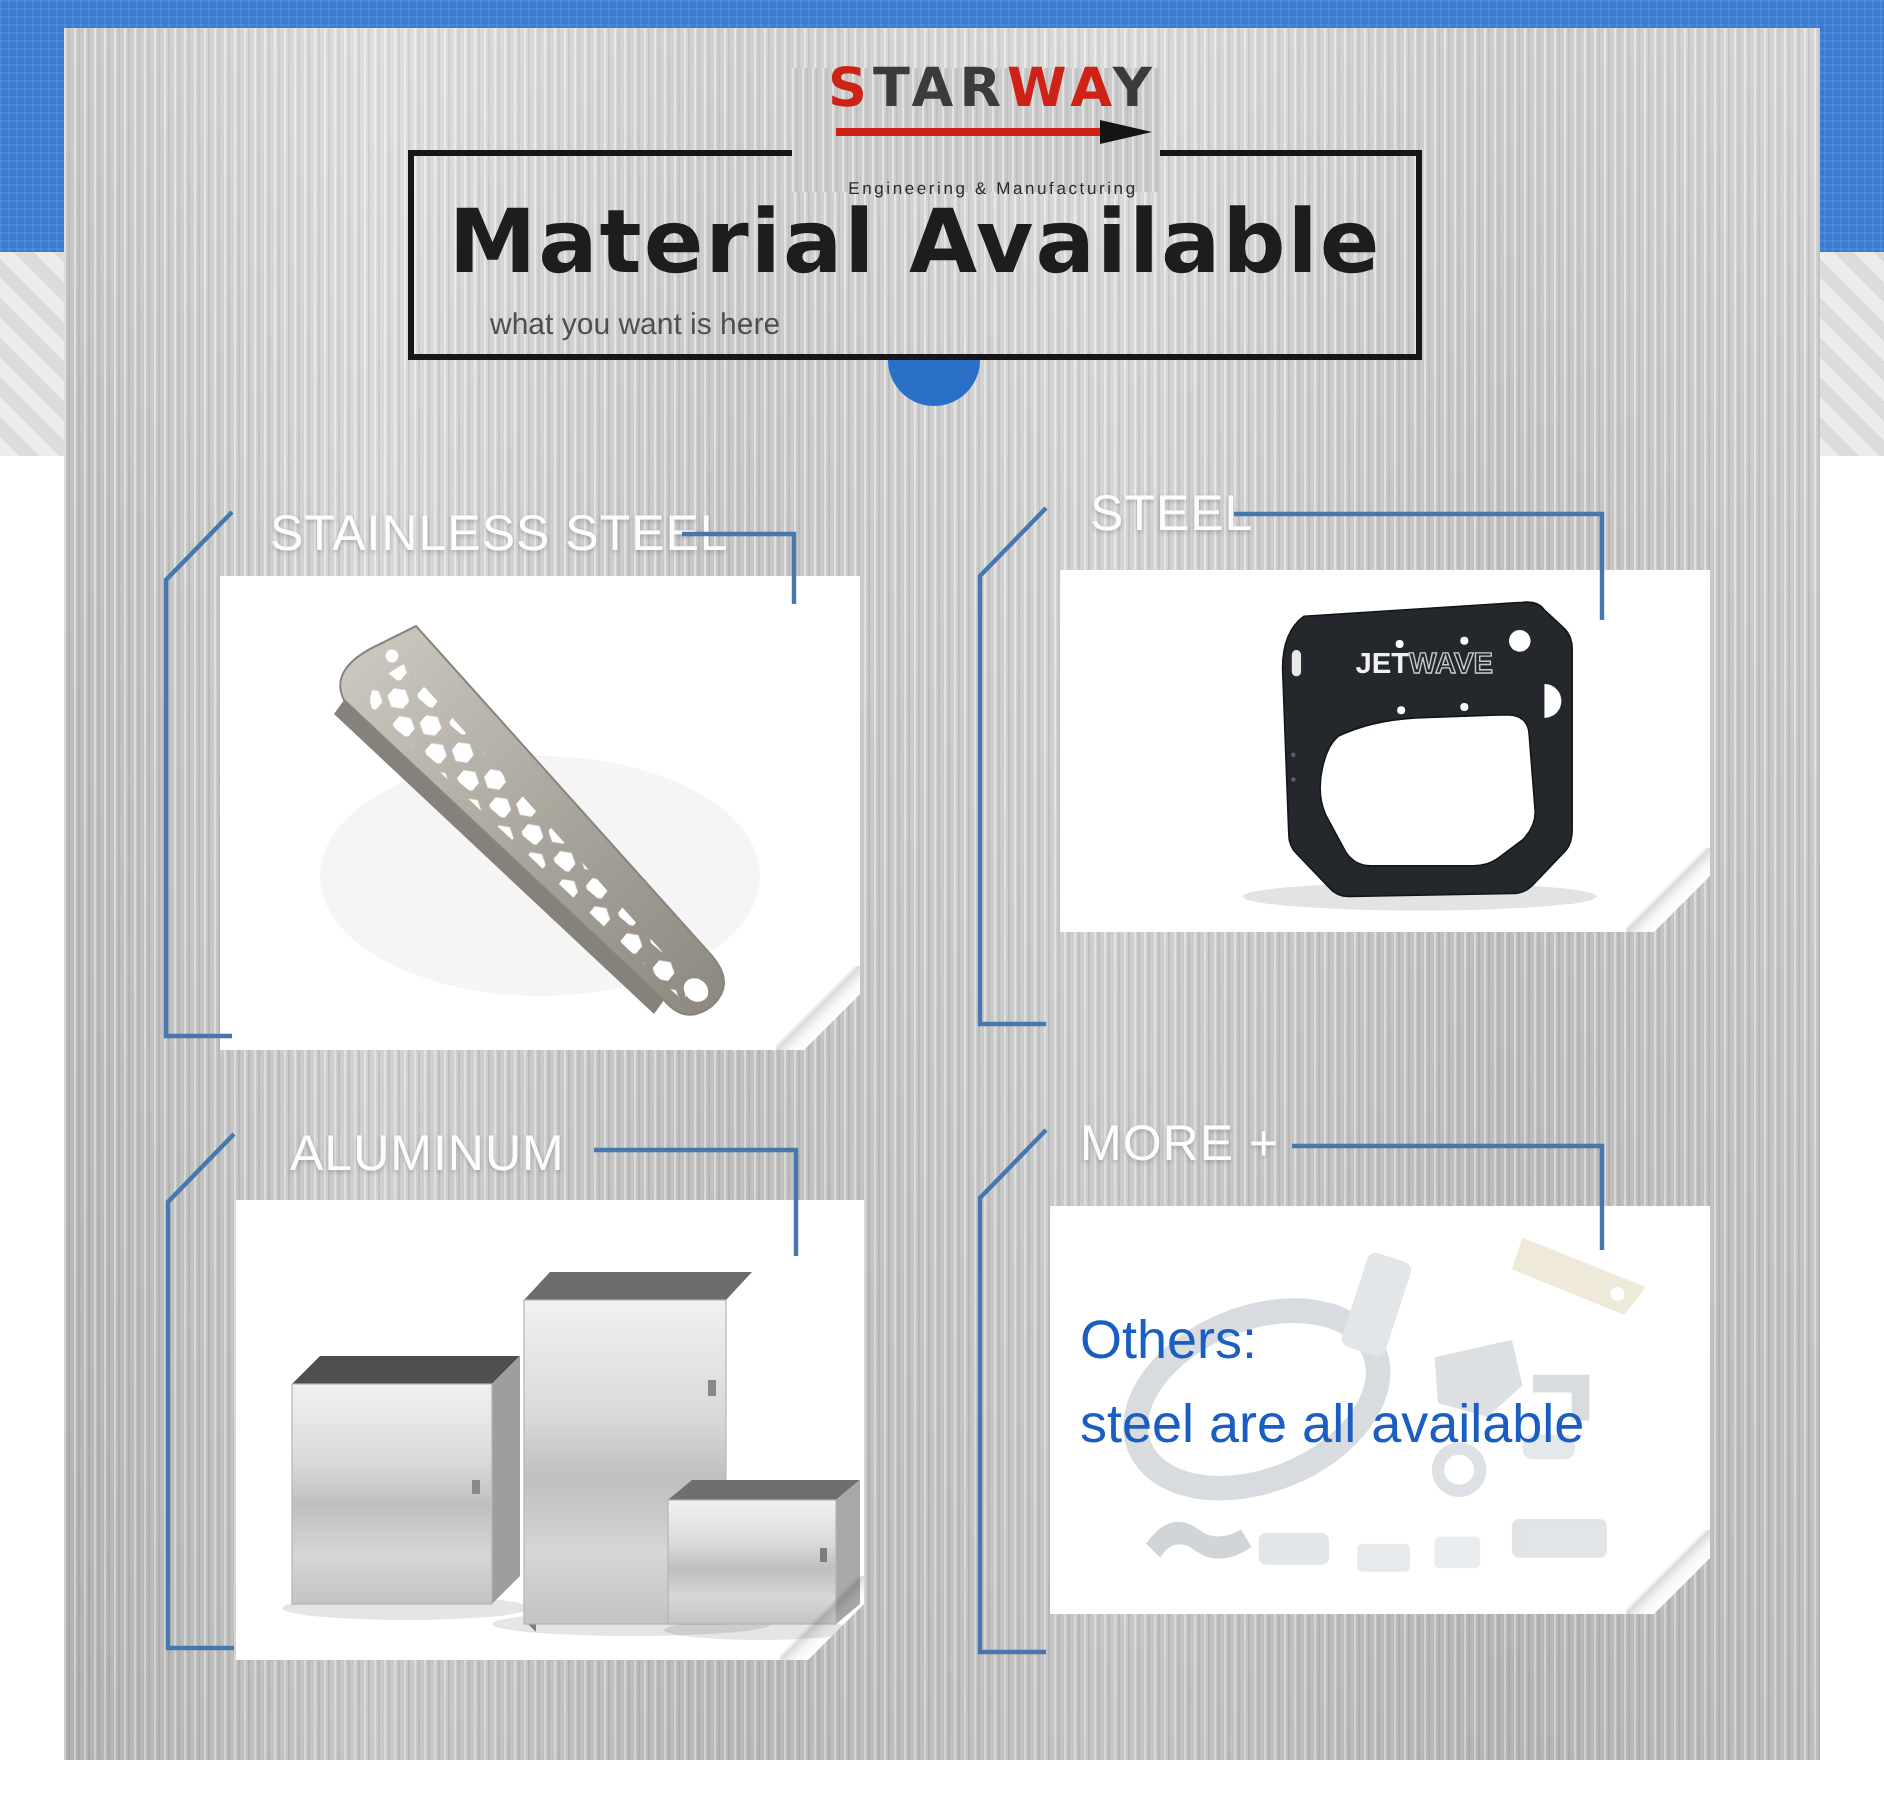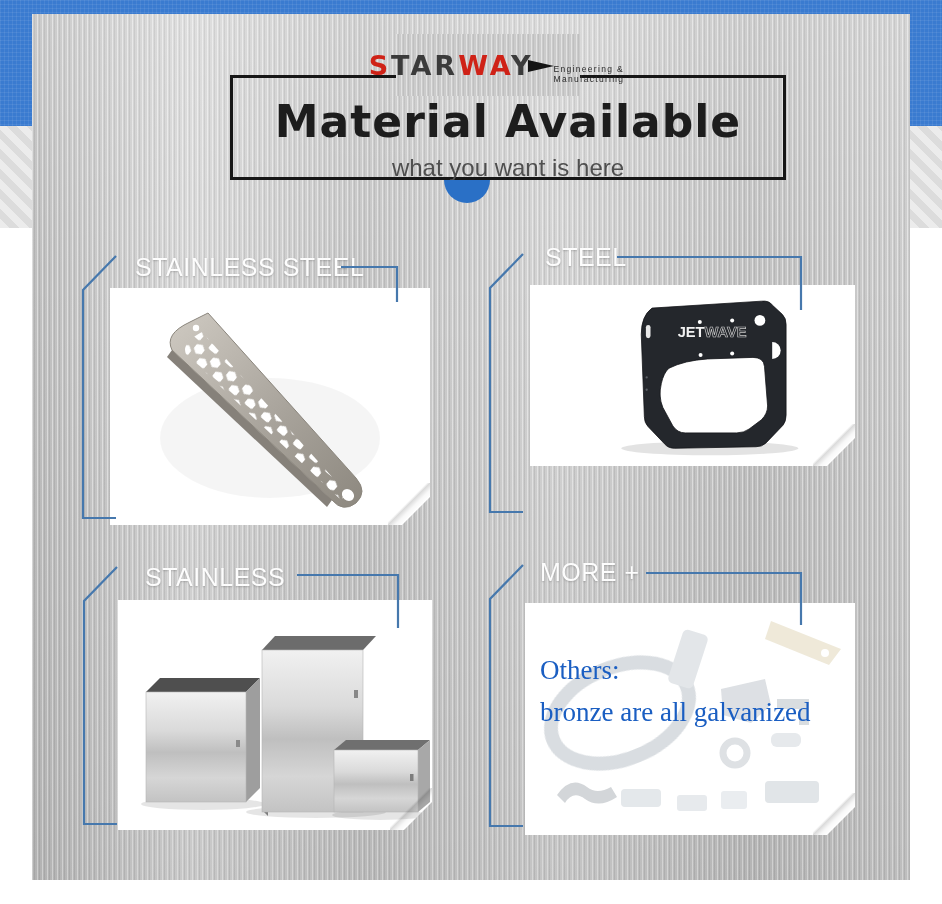--- a/index.html
+++ b/index.html
@@ -19,35 +19,35 @@
   
   .metal-panel { position:absolute; left:32px; top:14px; width:878px; height:866px;
     background-color:#c8c8c8;
     background-image:
       linear-gradient(180deg, rgba(255,255,255,.18) 0%, rgba(0,0,0,0) 30%, rgba(0,0,0,.07) 100%),
       repeating-linear-gradient(90deg, rgba(255,255,255,.45) 0 1px, rgba(255,255,255,0) 1px 2px, rgba(60,60,60,.10) 2px 3px, rgba(255,255,255,0) 3px 5px),
       linear-gradient(90deg,#bfbfbf 0%,#d8d8d8 18%,#c6c6c6 38%,#d4d4d4 60%,#c2c2c2 82%,#cccccc 100%);
   }
 
   
-  .title-frame { position:absolute; left:198px; top:61px; width:556px; height:105px;
+  .title-frame { position:absolute; left:172px; top:61px; width:507px; height:105px;
     border:3px solid #161616; }
   .main-title { position:absolute; left:0; right:0; top:18px; text-align:center;
     font-family:"DejaVu Sans", sans-serif; font-size:44px; font-weight:800;
     letter-spacing:1px; color:#1d1d1d; white-space:nowrap; }
-  .subtitle { position:absolute; left:0; right:0; top:76px; text-align:center;
-    font-size:24px; color:#4f4f4f; }
+  .subtitle { position:absolute; left:0; right:0; top:76px; text-align:left;
+    font-size:15px; color:#4f4f4f;padding-left:38px; }
   .title-dot { position:absolute; left:412px; top:166px; width:46px; height:23px;
     background:#2a70c6; border-radius:0 0 23px 23px; }
 
   
   .logo { position:absolute; left:364px; top:20px; width:184px; height:62px;
     background-color:#cbcbcb;
     background-image: repeating-linear-gradient(90deg, rgba(255,255,255,.45) 0 1px, rgba(255,255,255,0) 1px 2px, rgba(60,60,60,.08) 2px 3px, rgba(255,255,255,0) 3px 5px);
-    display:flex; flex-direction:row; align-items:center; justify-content:center;padding-left:17px; }
+    display:flex; flex-direction:column; align-items:center; justify-content:center;padding-left:17px; }
   .brand-name { font-family:"DejaVu Sans", sans-serif; font-size:27px; font-weight:800;
     letter-spacing:3px; line-height:1; color:#3b3b3b; }
   .brand-name .accent { color:#cf2217; }
   .brand-underline { display:flex; align-items:center; width:158px; margin-top:2px; }
   .brand-underline .red-bar { height:4px; background:#cf2217; flex:1; }
   .brand-underline .arrow-icon { width:0; height:0; border-left:26px solid #141414;
     border-top:6px solid transparent; border-bottom:6px solid transparent; margin-left:-6px; }
   .brand-tagline { font-size:8.5px; color:#2a2a2a; letter-spacing:1.3px; margin-top:17px; }
 
   
@@ -59,21 +59,21 @@
   .lbl-br { left:508px; top:544px;text-align:center; }
 
   
   .card { position:absolute; background:#ffffff;
     clip-path:polygon(0 0, 100% 0, 100% calc(100% - 28px), calc(100% - 28px) 100%, 0 100%); }
   .card::after { content:""; position:absolute; right:0; bottom:0; width:42px; height:42px;
     background:linear-gradient(135deg, transparent 46%, rgba(0,0,0,.14) 50%, rgba(0,0,0,.03) 58%, transparent 66%); }
   .card-tl { left:78px;  top:274px; width:320px; height:237px; }
   .card-tr { left:498px; top:271px; width:325px; height:181px; }
   .card-bl { left:86px;  top:586px; width:314px; height:230px; }
-  .card-br { left:493px; top:589px; width:330px; height:232px;font-family:Liberation Serif, serif; }
+  .card-br { left:493px; top:589px; width:330px; height:204px; }
   .card svg { display:block; width:100%; height:100%; }
 
   
   .decor-overlay { position:absolute; left:0; top:0; width:942px; height:904px;
     pointer-events:none; z-index:40; }
   .decor-overlay polyline { fill:none; stroke:#4678ad; stroke-width:2.2; }
 
   
   .more-text { position:absolute; left:15px; top:46px; z-index:5;
     font-size:27px; line-height:42px; color:#1a5ec2; }
@@ -99,21 +99,21 @@
       <div class="brand-name"><span class="accent">S</span><span>TAR</span><span class="accent">WA</span><span>Y</span></div>
       <div class="brand-underline">
         <span class="red-bar"></span>
         <span class="arrow-icon"></span>
       </div>
       <div class="brand-tagline">Engineering &amp; Manufacturing</div>
     </div>
 
     <div class="sec-label lbl-tl">STAINLESS STEEL</div>
     <div class="sec-label lbl-tr">STEEL</div>
-    <div class="sec-label lbl-bl">STAINLESS</div>
+    <div class="sec-label lbl-bl">ALUMINUM</div>
     <div class="sec-label lbl-br">MORE +</div>
 
     <div class="card card-tl">
       <svg viewBox="0 0 320 237">
         <defs>
           <linearGradient id="stGrad" x1="0" y1="0" x2="1" y2="1">
             <stop offset="0" stop-color="#cfcac2"></stop>
               <stop offset=".55" stop-color="#a8a39b"></stop>
               <stop offset="1" stop-color="#8d887f"></stop>
           </linearGradient>
@@ -199,21 +199,21 @@
           <rect x="96" y="186" width="40" height="18" rx="4" fill="#aeb8c1"></rect>
           <rect x="152" y="192" width="30" height="16" rx="3" fill="#b6c0c9"></rect>
           <rect x="196" y="188" width="26" height="18" rx="3" fill="#c0c9d1"></rect>
           <rect x="240" y="178" width="54" height="22" rx="4" fill="#a5afb8"></rect>
           <circle cx="210" cy="150" r="12" fill="none" stroke="#9aa4ae" stroke-width="7"></circle>
           <rect x="246" y="130" width="30" height="14" rx="6" fill="#b2bcc5"></rect>
         </g>
       </svg>
       <div class="more-text">
         <div>Others:</div>
-        <div>bronze are all galvanized</div>
+        <div>steel are all available</div>
       </div>
     </div>
 
   </div>
 
   <svg class="decor-overlay" viewBox="0 0 942 904">
     <polyline points="116,256 83,290 83,518 116,518"></polyline>
     <polyline points="341,267 397,267 397,302"></polyline>
     <polyline points="523,254 490,288 490,512 523,512"></polyline>
     <polyline points="617,257 801,257 801,310"></polyline>

